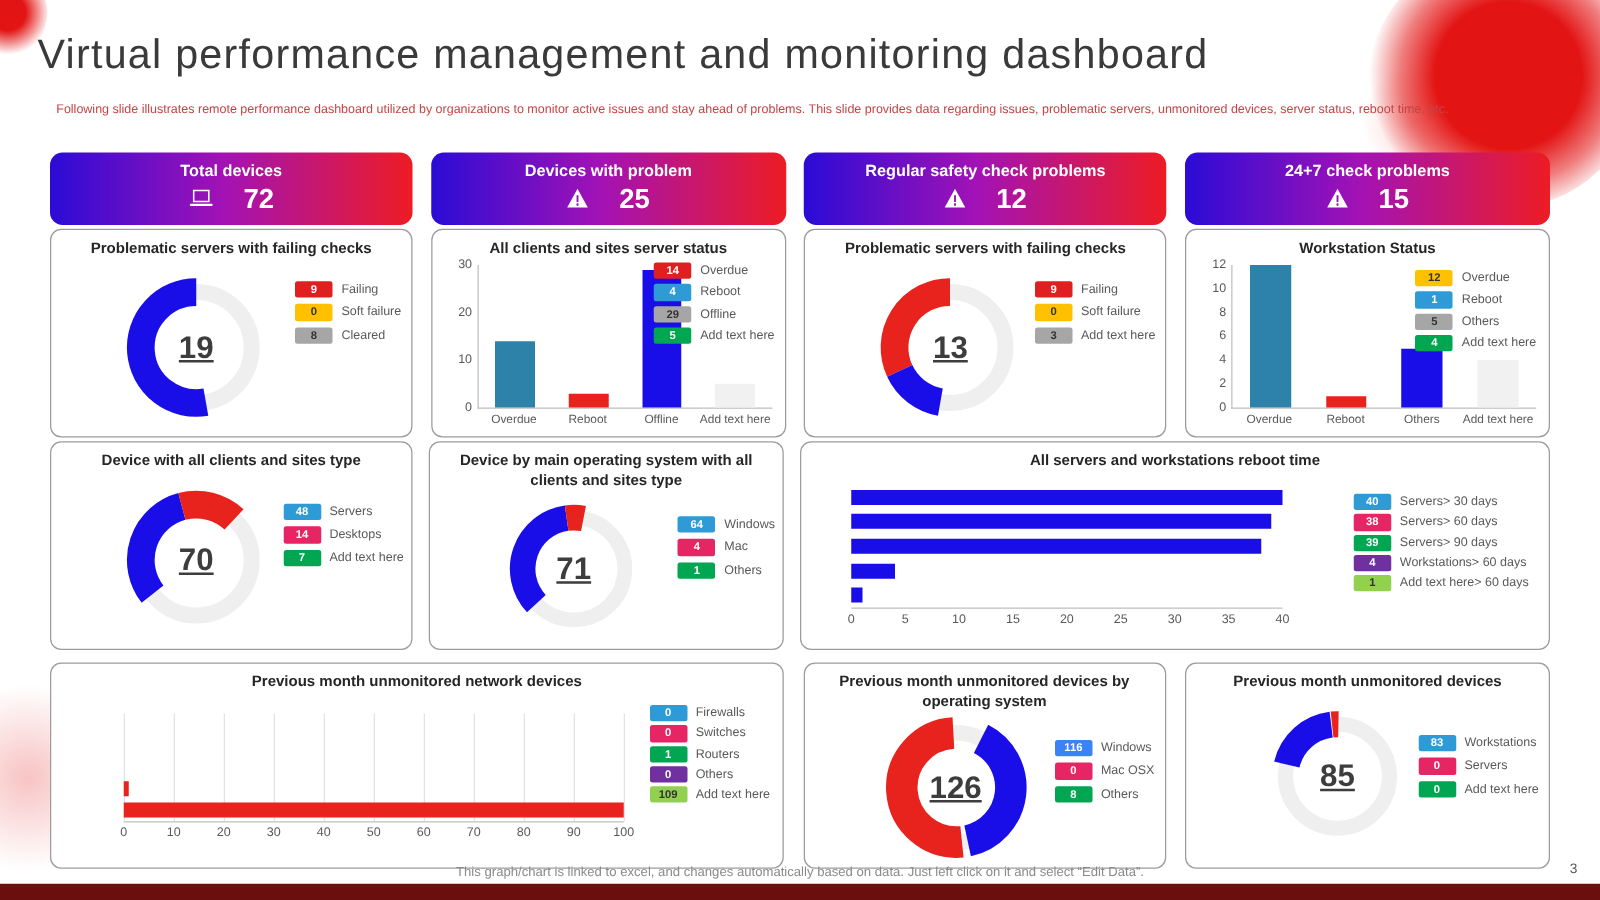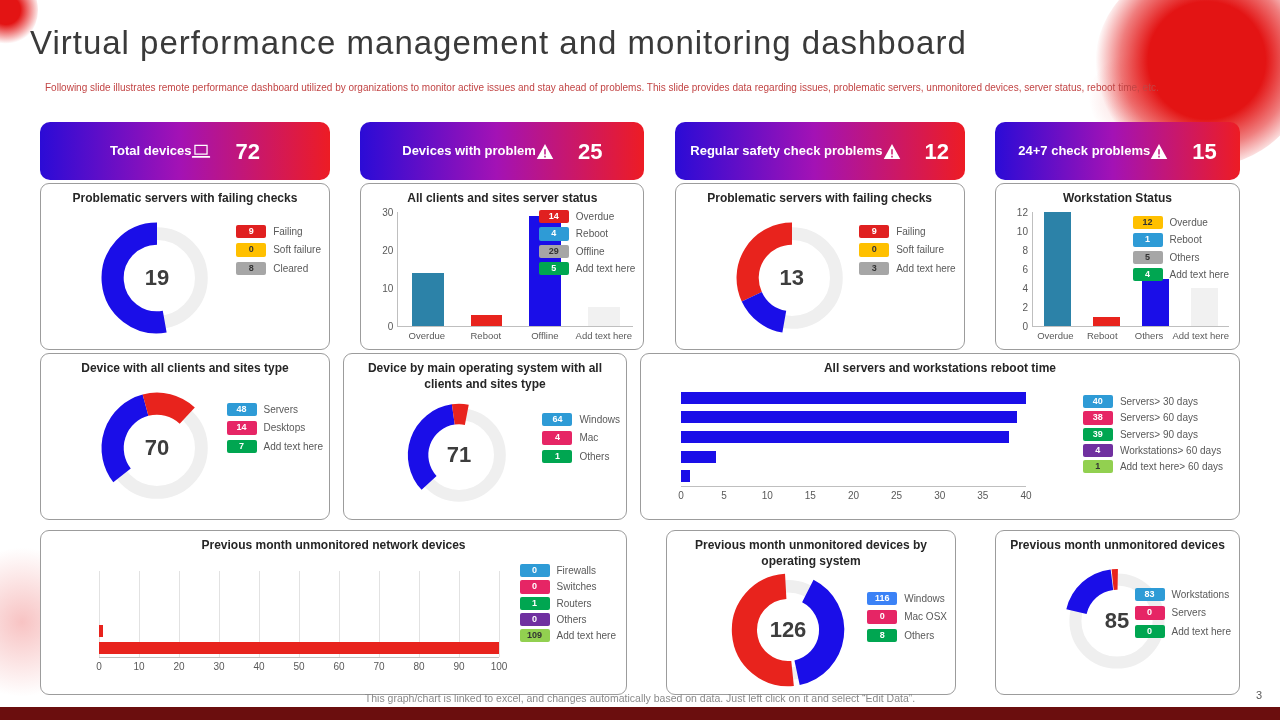--- a/index.html
+++ b/index.html
@@ -15,41 +15,41 @@
     background:radial-gradient(circle, #e31414 30%, rgba(227,20,20,0) 70%);}
   .blob-bl{left:-48px;bottom:18px;width:140px;height:160px;
     background:radial-gradient(circle, rgba(236,105,105,.4), rgba(236,105,105,0) 70%);}
   .bottom-bar{position:absolute;left:0;right:0;bottom:0;height:13px;background:#6B0E0E;}
 
   .title{position:absolute;left:30px;top:24px;margin:0;font-size:33px;font-weight:400;
          color:#3A3A3A;letter-spacing:1px;}
   .subtitle{position:absolute;left:45px;top:82px;margin:0;font-size:10px;color:#C24545;white-space:nowrap;}
 
   .kpi-row{position:absolute;left:40px;top:122px;width:1200px;height:58px;display:flex;justify-content:space-between;}
-  .kpi{border-radius:10px;color:#fff;display:flex;flex-direction:row;align-items:center;justify-content:center;
+  .kpi{border-radius:10px;color:#fff;display:flex;flex-direction:column;align-items:center;justify-content:center;
        background:linear-gradient(90deg,#2B0BD6 0%,#A312B5 48%,#ED1C24 100%);}
   .kpi-label{font-size:13px;font-weight:bold;line-height:1.1;}
   .kpi-value{font-size:22px;font-weight:bold;display:flex;align-items:center;gap:24px;margin-top:1px;justify-content:flex-end;}
   .kpi-icon{display:flex;align-items:center;}
 
   .row{position:absolute;left:40px;width:1200px;display:flex;justify-content:space-between;}
   .row1{top:183px;height:167px}.row2{top:353px;height:167px}.row3{top:530px;height:165px}
-  .w290{width:290px}.w284{width:284px}.w300{width:245px}.w600{width:600px}.w587{width:587px}
+  .w290{width:290px}.w284{width:284px}.w300{width:292px}.w600{width:600px}.w587{width:587px}
   .panel{position:relative;height:100%;background:#fff;border:1px solid #9C9C9C;border-radius:9px;box-sizing:border-box;}
   .panel-title{font-size:12px;font-weight:bold;color:#262626;text-align:center;padding:7px 14px 0;line-height:1.3;}
   .mount{position:absolute;}
 
   
   .d-std{left:52px;top:30px;width:128px;height:128px;}
   .p-f .d-std{left:56px;top:42px;width:118px;height:118px;}
   .p-i .d-std{left:58px;top:36px;width:126px;height:126px;}
   .p-j .d-std{left:61px;top:30px;width:120px;height:120px;}
   .donut-svg{width:100%;height:100%;display:block;}
   .donut-center{position:absolute;inset:0;display:flex;align-items:center;justify-content:center;
-                font-size:22px;font-weight:bold;color:#3D3D3D;}
+                font-size:25px;font-weight:bold;color:#3D3D3D;text-decoration:underline;}
 
   
   .legend{position:absolute;}
   .lg-a{right:8px;top:36px;}  .lg-c{right:8px;top:36px;}
   .lg-e{right:6px;top:44px;}  .lg-f{right:6px;top:54px;}
   .lg-i{right:8px;top:56px;}  .lg-j{right:8px;top:52px;}
   .lg-b{right:8px;top:22px;}  .lg-d{right:10px;top:28px;}
   .lg-g{right:16px;top:38px;} .lg-h{right:10px;top:30px;}
   .lg-row{display:flex;align-items:center;gap:7px;margin:5px 0;}
   .lg-b .lg-row,.lg-d .lg-row{margin:4px 0;}

